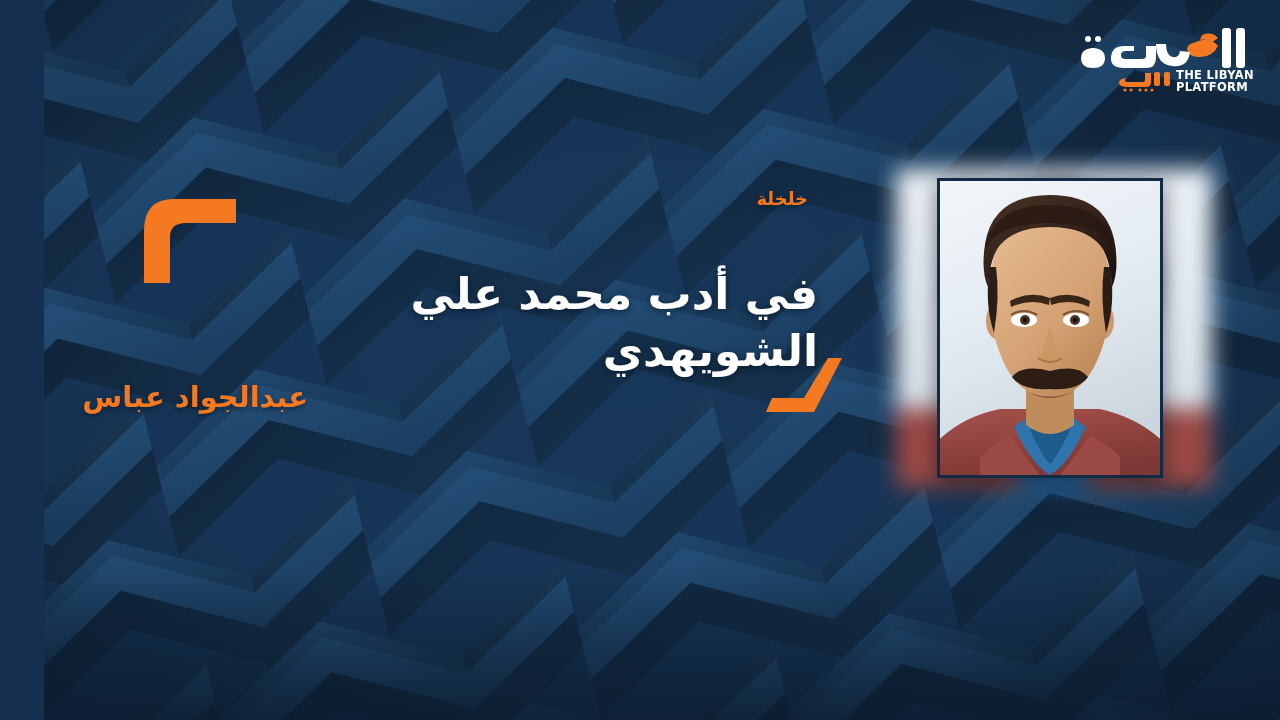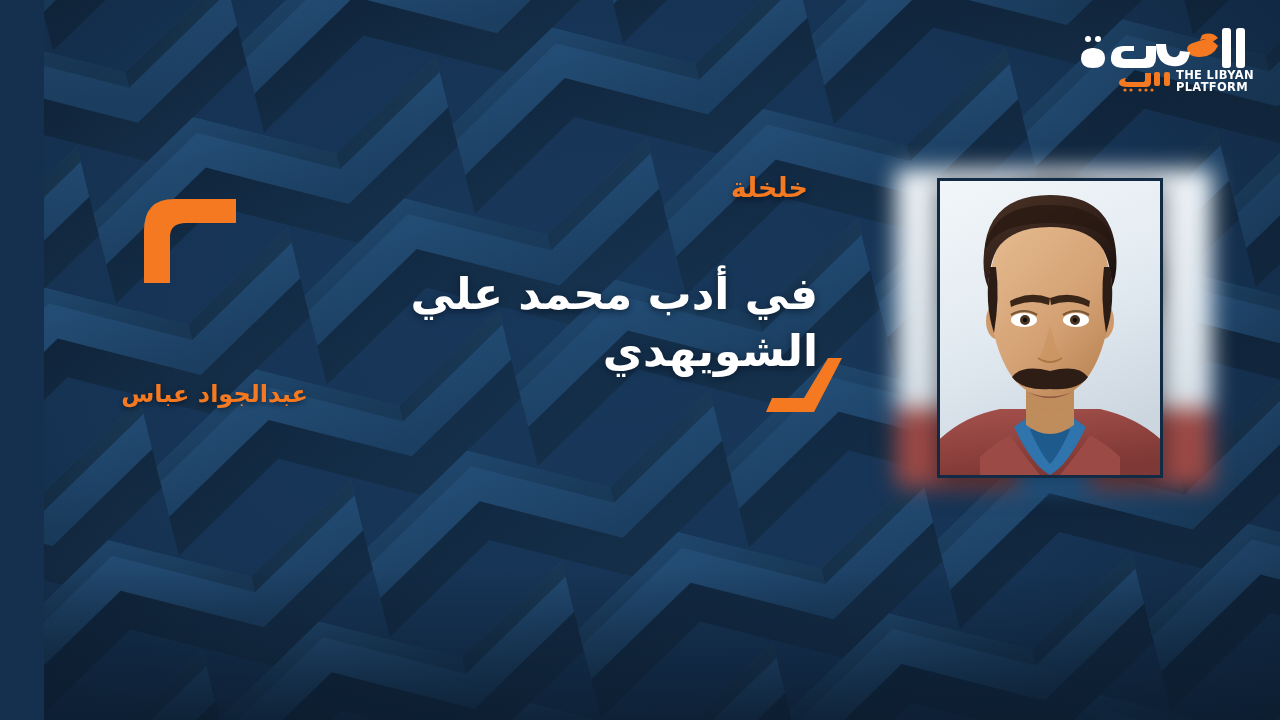--- a/index.html
+++ b/index.html
@@ -52,43 +52,43 @@
     position:absolute; left:100px; top:199px;
     width:92px; height:84px;
   }
   .quote-close {
     position:absolute; left:722px; top:358px;
     width:76px; height:54px;
   }
 
   
   .kicker {
-    position:absolute; right:480px; top:172px;
+    position:absolute; right:480px; top:188px;
     width:320px; text-align:right;
     direction:rtl;
     color:#F47920;
-    font-size:27px; font-weight:bold;
+    font-size:18px; font-weight:bold;
     letter-spacing:0px;
     text-shadow:0 2px 5px rgba(5,15,28,0.55);
   }
   .headline {
     position:absolute; right:470px; top:265px;
     width:560px; text-align:right;
     direction:rtl;
     color:#ffffff;
     font-size:44px; font-weight:bold;
     line-height:1.3;
     text-shadow:0 2px 7px rgba(5,15,28,0.6);
   }
   .author {
     position:absolute; right:980px; top:380px;
     width:260px; text-align:right;
     direction:rtl;
     color:#F47920;
-    font-size:24px; font-weight:bold;
+    font-size:29px; font-weight:bold;
     text-shadow:0 2px 5px rgba(5,15,28,0.55);
   }
 
   
   .portrait-wrap {
     position:absolute; left:855px; top:172px;
     width:310px; height:312px;
   }
   .portrait-blur {
     position:absolute; inset:0;

